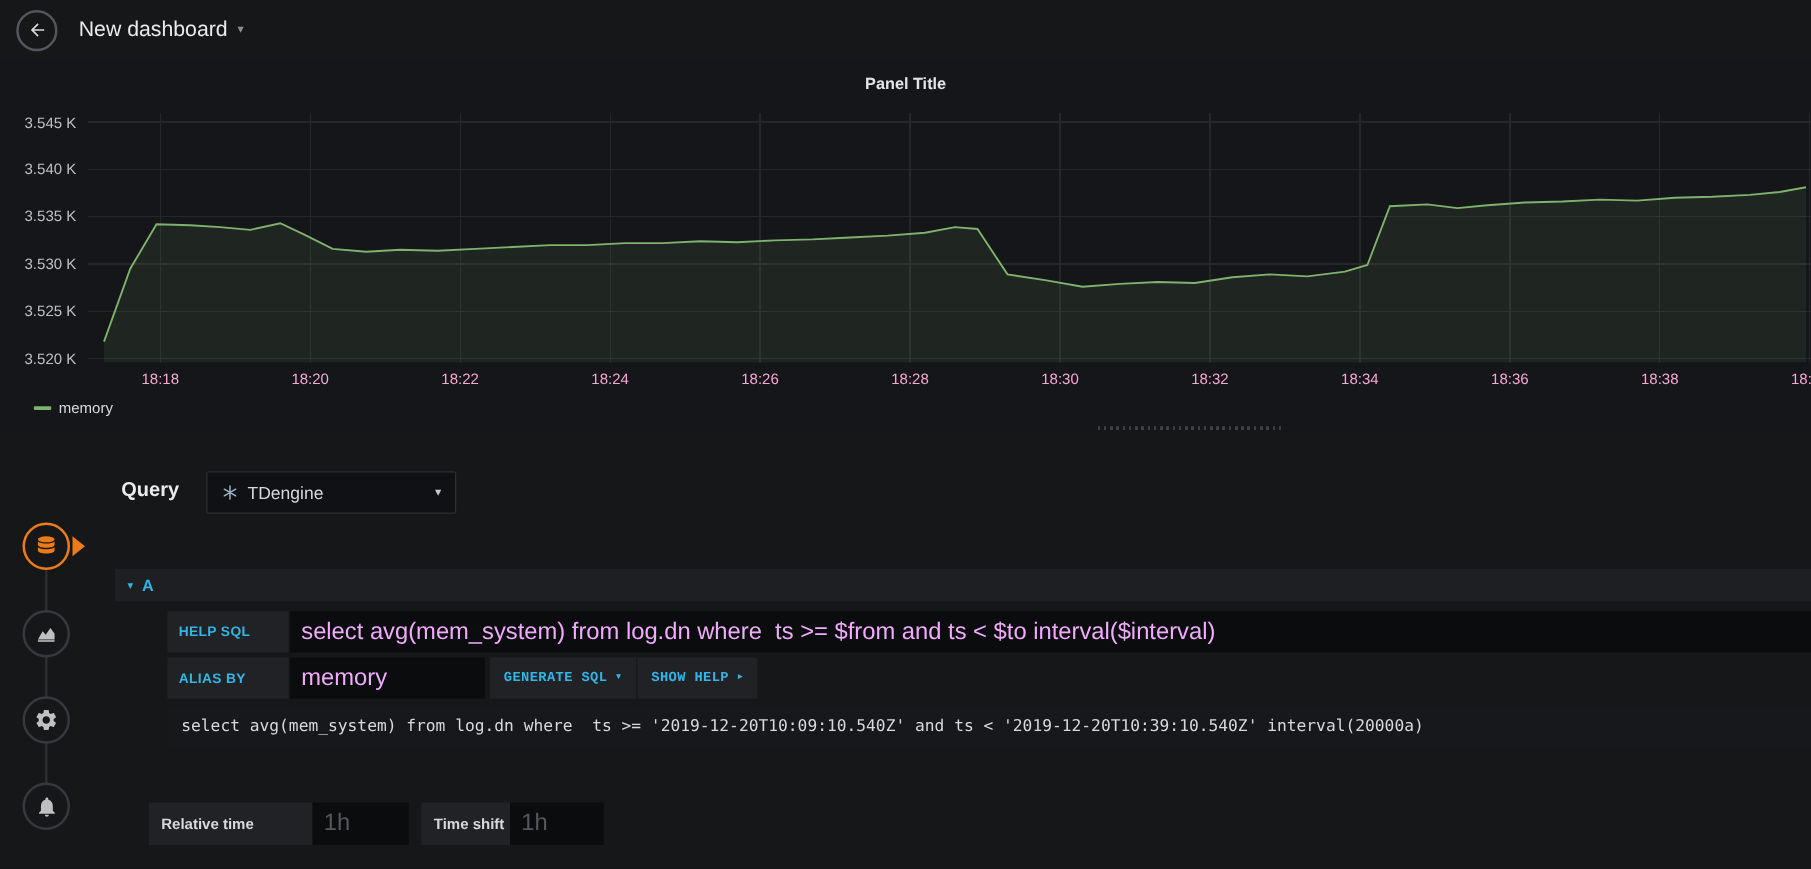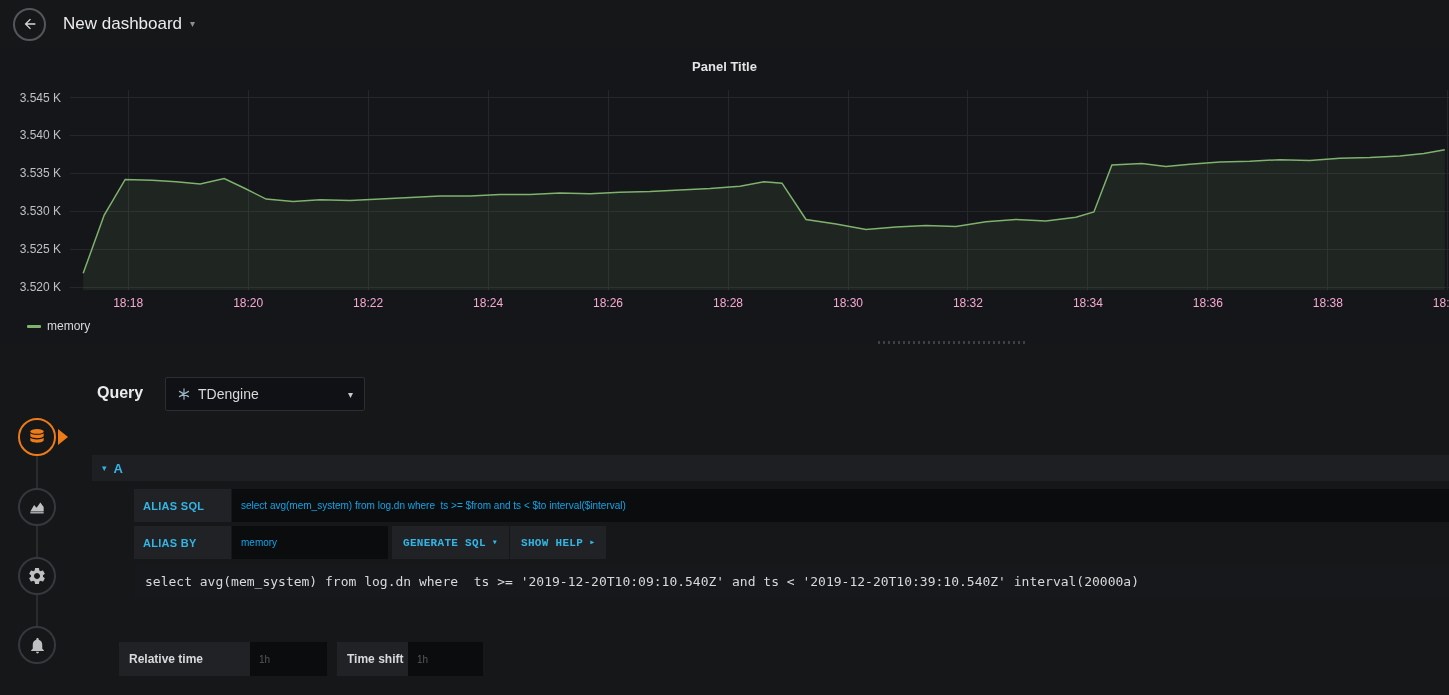--- a/index.html
+++ b/index.html
@@ -53,21 +53,21 @@
   .row-a{position:absolute;left:92px;top:455px;width:1357px;height:26px;background:#1d1f23;
          display:flex;align-items:center;gap:7px;padding-left:10px;box-sizing:border-box;cursor:pointer;}
   .row-a .chev{color:#33b5e5;font-size:9px;}
   .qletter{color:#33b5e5;font-size:13px;font-weight:700;}
 
   .form-label{position:absolute;background:#202226;color:#33b5e5;font-size:11px;font-weight:700;
               display:flex;align-items:center;padding-left:9px;box-sizing:border-box;letter-spacing:.3px;}
   #lbl-input-sql{left:134px;top:489px;width:97px;height:33px;}
   #lbl-alias{left:134px;top:526px;width:97px;height:33px;}
 
-  .gf-input{position:absolute;background:#0b0c0e;border:none;outline:none;color:#0ea5e9;font-size:10px;
+  .gf-input{position:absolute;background:#0b0c0e;border:none;outline:none;color:#f0abfc;font-size:19px;
             font-family:"Liberation Sans",sans-serif;padding:0 9px;box-sizing:border-box;height:33px;border-radius:0;}
   .gf-input::placeholder{color:#55575c;}
   #input-sql{left:232px;top:489px;width:1217px;}
   #input-alias{left:232px;top:526px;width:156px;}
 
   .blue-btn{position:absolute;height:33px;background:#202226;color:#33b5e5;font-size:11px;font-weight:700;
             display:flex;align-items:center;gap:6px;padding:0 11px;box-sizing:border-box;cursor:pointer;
             border:none;font-family:Liberation Mono, monospace;letter-spacing:.3px;}
   #btn-generate{left:392px;top:526px;}
   #btn-help{left:510px;top:526px;}
@@ -190,21 +190,21 @@
     </svg>
     <span class="ds-name">TDengine</span>
     <span class="ds-caret">▾</span>
   </div>
 
   <div class="row-a">
     <span class="chev">▾</span>
     <span class="qletter">A</span>
   </div>
 
-  <div class="form-label" id="lbl-input-sql">ALIAS SQL</div>
+  <div class="form-label" id="lbl-input-sql">HELP SQL</div>
   <input class="gf-input" id="input-sql" value="select avg(mem_system) from log.dn where  ts &gt;= $from and ts &lt; $to interval($interval)" style="">
 
   <div class="form-label" id="lbl-alias">ALIAS BY</div>
   <input class="gf-input" id="input-alias" value="memory" style="">
   <button class="blue-btn" id="btn-generate">
     <span>GENERATE SQL</span>
     <span class="caret">▾</span>
   </button>
   <button class="blue-btn" id="btn-help">
     <span>SHOW HELP</span>

